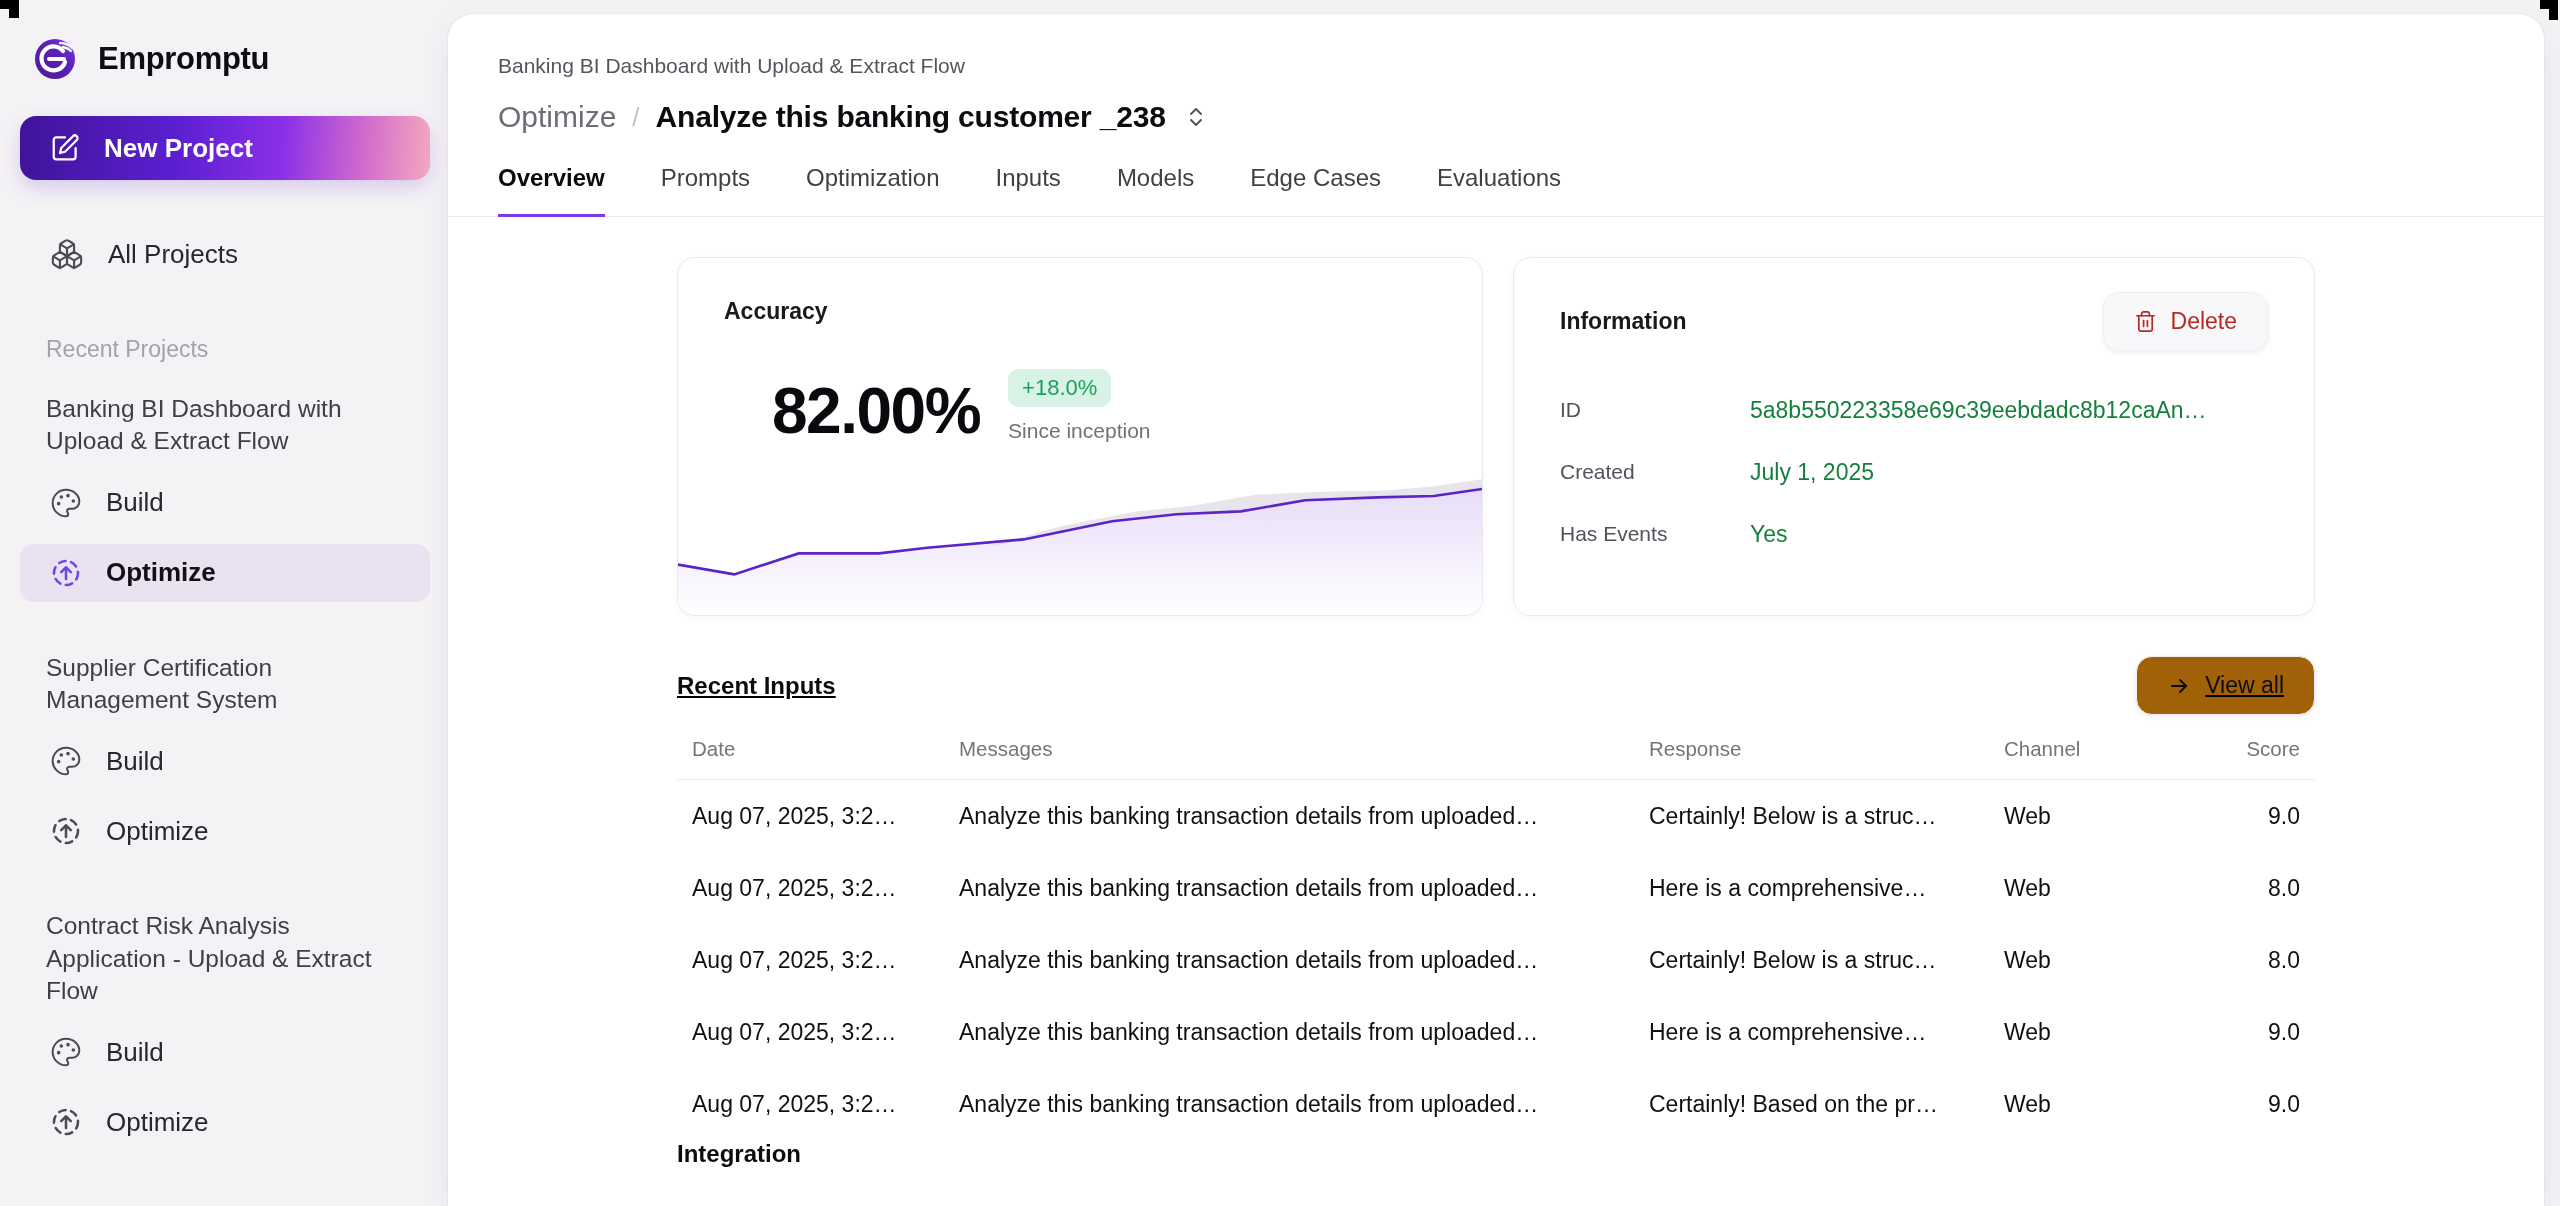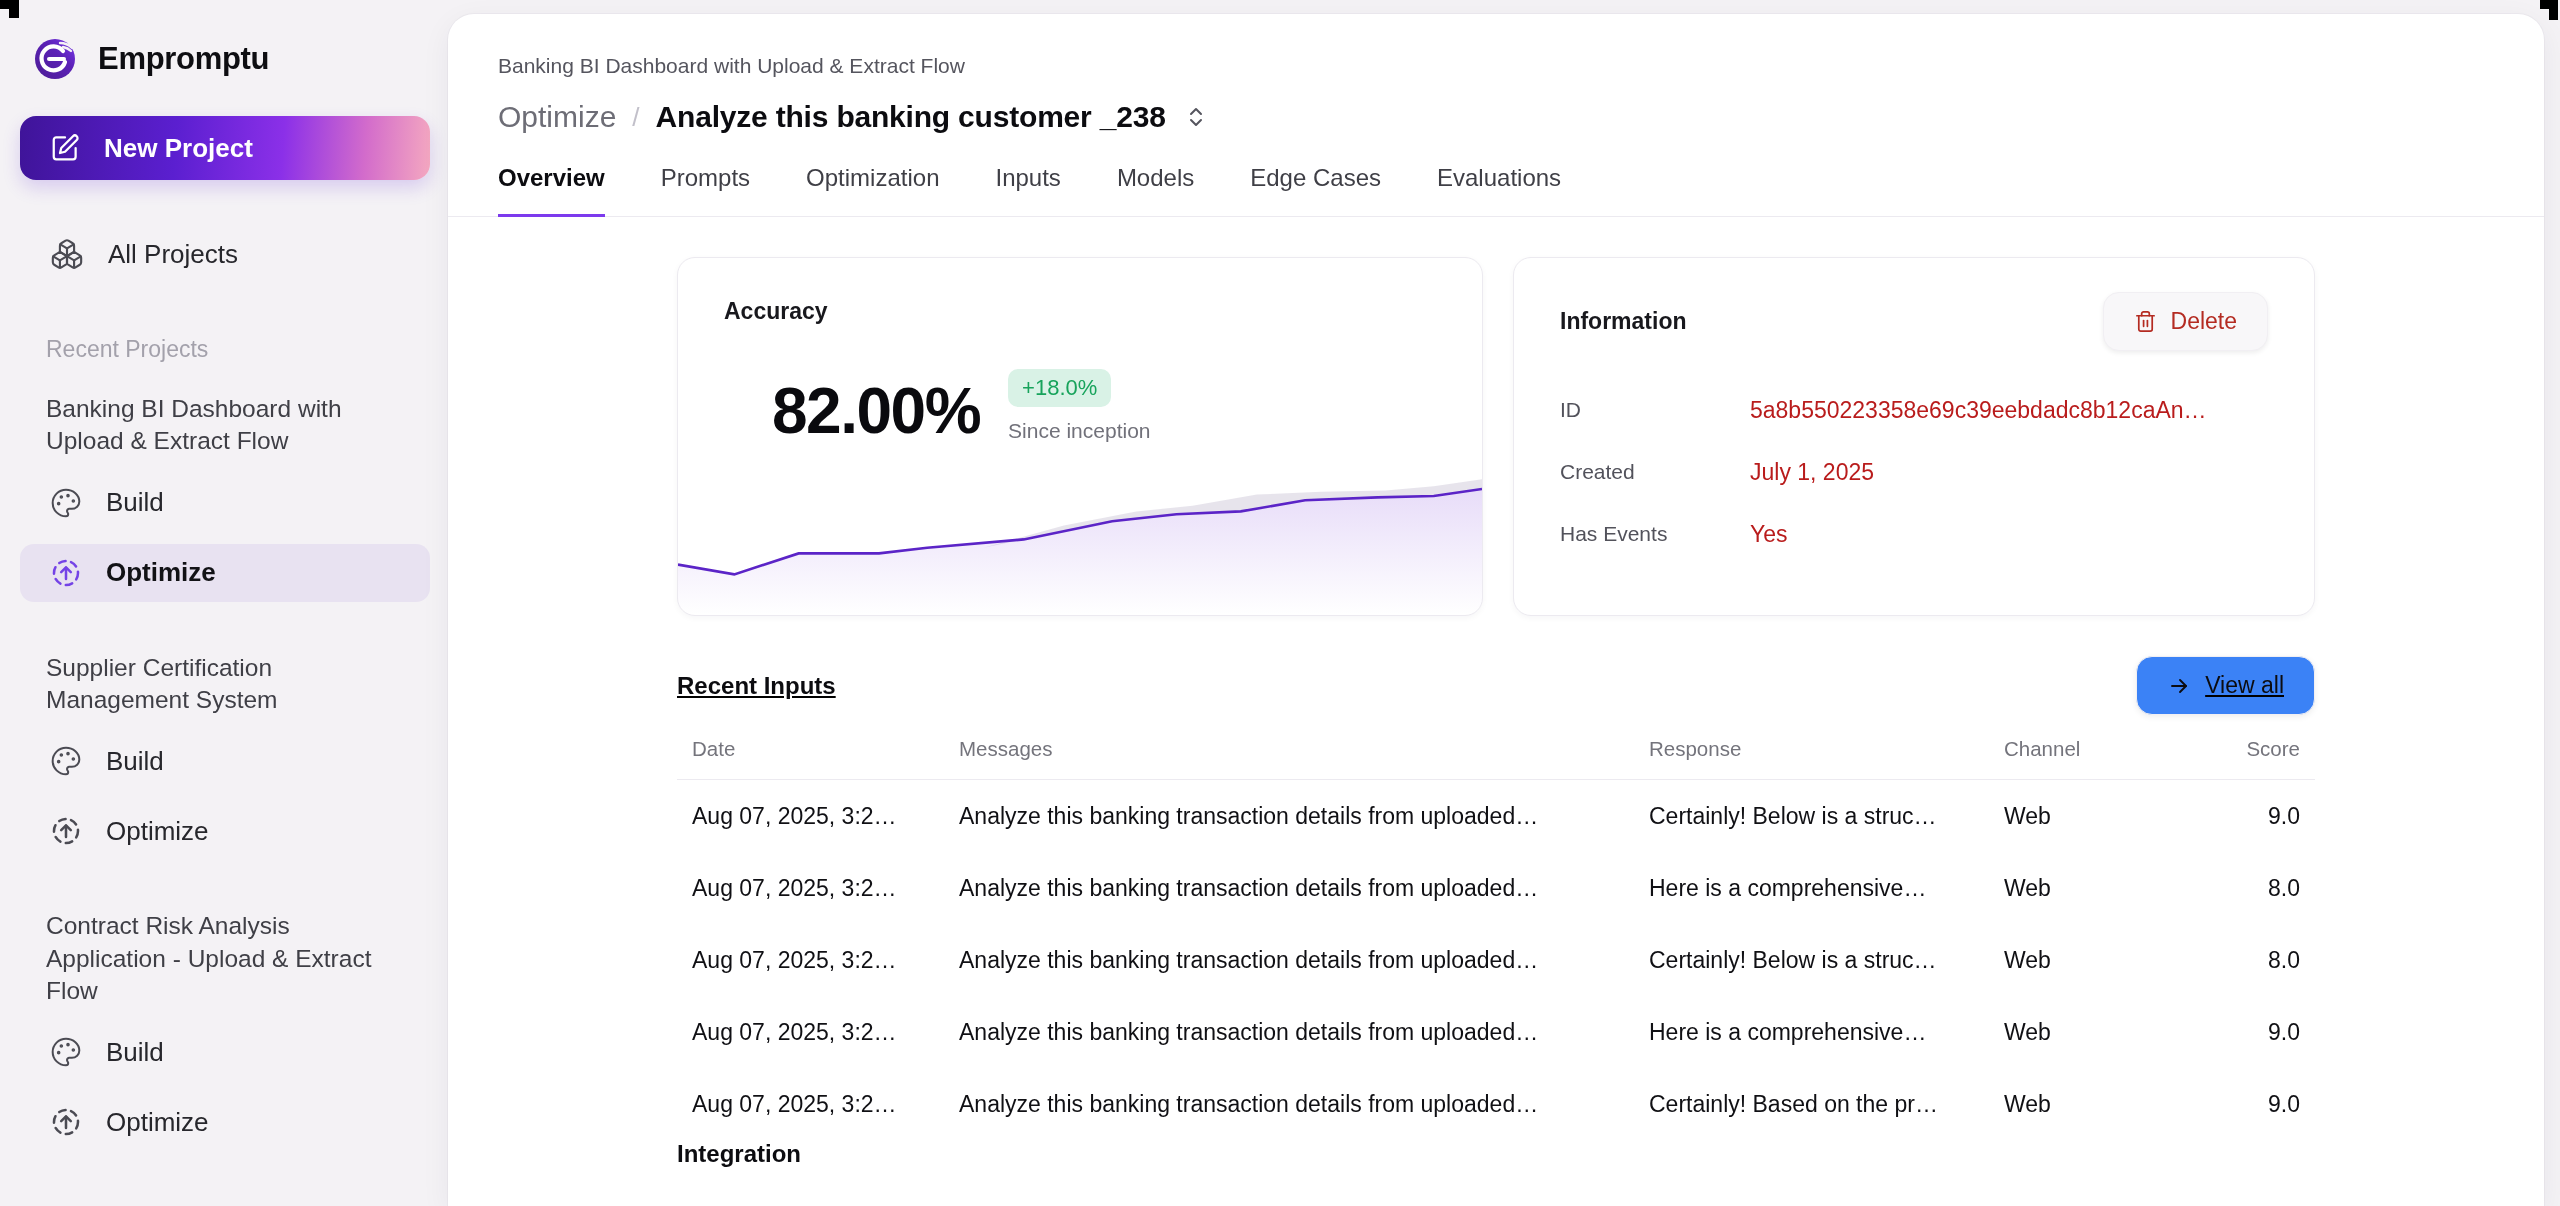--- a/index.html
+++ b/index.html
@@ -68,26 +68,26 @@
   .metric-caption{font-size:21px;color:var(--text-gray);}
   .sparkline{position:absolute;left:0;right:0;bottom:0;width:100%;height:140px;display:block;}
 
   .info-card{padding:34px 46px;}
   .info-head{display:flex;justify-content:space-between;align-items:center;}
   .delete-btn{display:flex;align-items:center;gap:14px;padding:15px 30px;border-radius:16px;border:1px solid #f1eff3;
     background:#f8f7f9;box-shadow:0 2px 5px rgba(0,0,0,0.07);color:var(--red);font-size:23px;cursor:pointer;font-family:inherit;}
   .info-rows{margin-top:28px;}
   .info-row{display:grid;grid-template-columns:190px 1fr;align-items:center;height:62px;}
   .info-label{font-size:21px;color:#52525b;}
-  .info-value{font-size:23px;color:#b91c1c;white-space:nowrap;overflow:hidden;text-overflow:ellipsis;}
+  .info-value{font-size:23px;color:#15803d;white-space:nowrap;overflow:hidden;text-overflow:ellipsis;}
 
   .section-head{margin-top:40px;display:flex;justify-content:space-between;align-items:center;text-decoration:underline;}
   .section-title{font-size:24px;font-weight:700;color:var(--text-dark);}
   .view-all{display:flex;align-items:center;gap:14px;padding:15px 30px;border-radius:16px;border:1px solid #f1eff3;
-    background:#3b82f6;box-shadow:0 2px 6px rgba(0,0,0,0.07);font-size:23px;color:var(--text-dark);cursor:pointer;font-family:inherit;}
+    background:#a16207;box-shadow:0 2px 6px rgba(0,0,0,0.07);font-size:23px;color:var(--text-dark);cursor:pointer;font-family:inherit;}
 
   .table{margin-top:22px;}
   .t-head,.t-row{display:grid;grid-template-columns:267px 690px 355px 175px 1fr;padding:0 15px;}
   .t-head{color:#74747c;font-size:20.5px;padding-bottom:18px;border-bottom:1px solid var(--border);}
   .t-row{height:72px;align-items:center;font-size:23px;color:#101014;cursor:pointer;}
   .t-cell{white-space:nowrap;overflow:hidden;text-overflow:ellipsis;padding-right:24px;}
   .t-cell.score,.t-head .score{text-align:right;padding-right:0;}
 
   .integration-title{font-size:24px;font-weight:700;color:var(--text-dark);}
 

